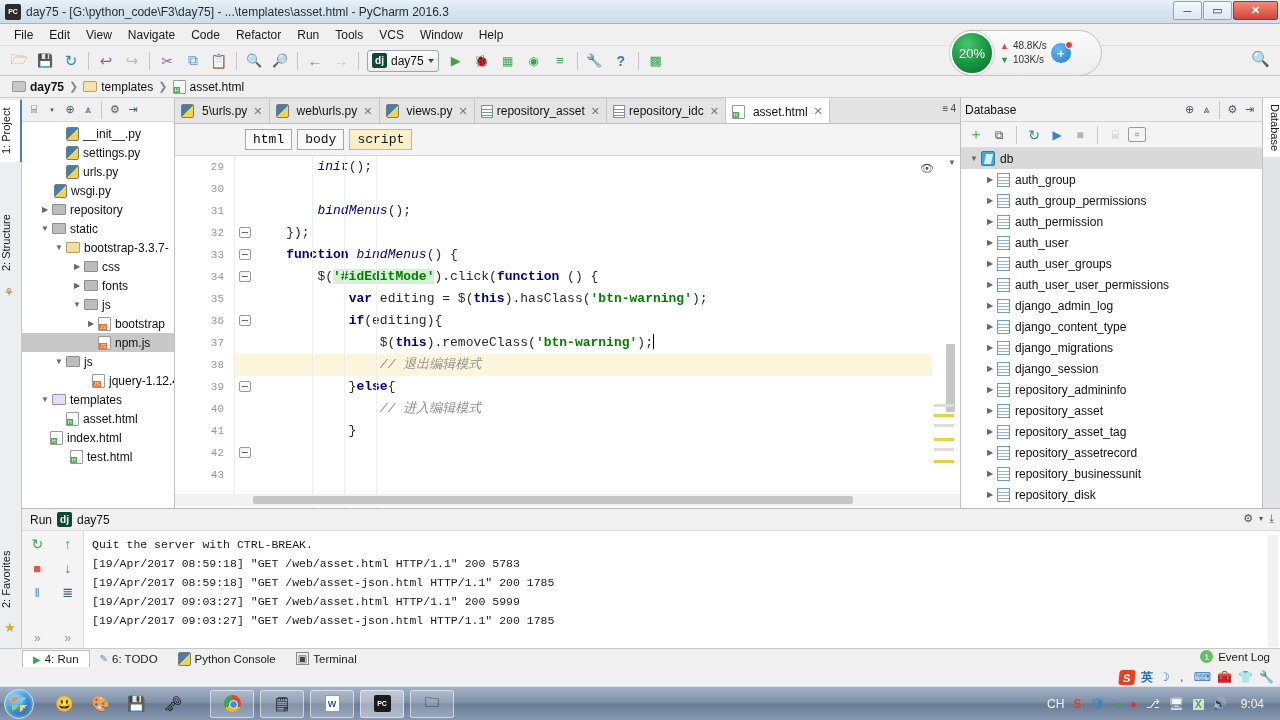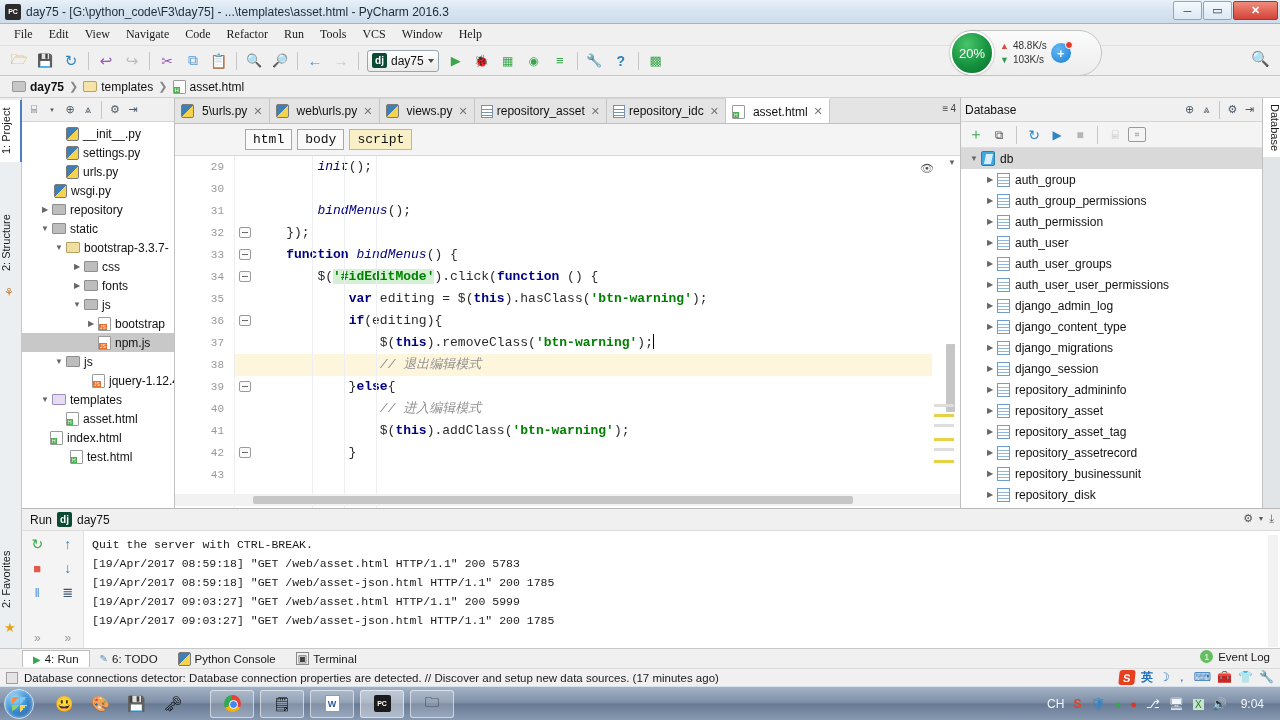--- a/index.html
+++ b/index.html
@@ -39,21 +39,21 @@
     border-color: #a8352c; color: #fff; font-weight: bold;
   }
 
   
   .menubar {
     position: absolute; left: 0; top: 24px; width: 1280px; height: 22px;
     background: #f0f0f0; display: flex; align-items: center;
     padding-left: 6px; border-bottom: 1px solid #e0e0e0;
   }
   .menu-item {
-    padding: 2px 8px; font-size: 12px; color: #1a1a1a; cursor: default; font-family: Liberation Serif, serif;
+    padding: 2px 8px; font-size: 12px; color: #1a1a1a; cursor: default;
   }
 
   
   .toolbar {
     position: absolute; left: 0; top: 46px; width: 1280px; height: 30px;
     background: #f0f0f0; display: flex; align-items: center; padding-left: 6px;
     border-bottom: 1px solid #c8c8c8;
   }
   .tb-btn {
     width: 24px; height: 24px; display: flex; align-items: center;
@@ -754,21 +754,20 @@
       <div class="cline"><span class="plain">        </span><span class="fn">bindMenus</span><span class="plain">();</span></div>
       <div class="cline"><span class="plain">    });</span></div>
       <div class="cline"><span class="kw">    function </span><span class="fn">bindMenus</span><span class="plain">() {</span></div>
       <div class="cline"><span class="plain">        $(</span><span class="str sel-str">'#idEditMode'</span><span class="plain">).</span><span class="var">click</span><span class="plain">(</span><span class="kw">function</span><span class="plain"> () {</span></div>
       <div class="cline"><span class="plain">            </span><span class="kw">var</span><span class="var"> editing</span><span class="plain"> = $(</span><span class="kw">this</span><span class="plain">).</span><span class="var">hasClass</span><span class="plain">(</span><span class="str">'btn-warning'</span><span class="plain">);</span></div>
       <div class="cline"><span class="plain">            </span><span class="kw">if</span><span class="plain">(</span><span class="var">editing</span><span class="plain">){</span></div>
       <div class="cline"><span class="plain">                $(</span><span class="kw">this</span><span class="plain">).</span><span class="var">removeClass</span><span class="plain">(</span><span class="str">'btn-warning'</span><span class="plain">);</span><span class="caret"></span></div>
       <div class="cline"><span class="plain">                </span><span class="cmt">// 退出编辑模式</span></div>
       <div class="cline"><span class="plain">            }</span><span class="kw">else</span><span class="plain">{</span></div>
       <div class="cline"><span class="plain">                </span><span class="cmt">// 进入编辑模式</span></div>
-      <div class="cline"><span class="plain">                $(</span><span class="kw">this</span><span class="plain">).</span><span class="var">addClass</span><span class="plain">(</span><span class="str">'btn-warning'</span><span class="plain">);</span></div>
       <div class="cline"><span class="plain">            }</span></div>
       <div class="cline"></div>
     </div>
 
     <div class="eye">👁</div>
     <div style="position:absolute;right:4px;top:2px;font-size:8px;color:#666;">▼</div>
     <div class="vscroll-thumb" style="top:188px;height:68px;"></div>
     <div class="mini-mark" style="top:248px;background:#ddd;"></div>
     <div class="mini-mark" style="top:258px;background:#e8d14a;"></div>
     <div class="mini-mark" style="top:268px;background:#ddd;"></div>
@@ -945,24 +944,20 @@
     <div class="bottom-tab">
       <span style="color:#444;font-size:10px;border:1px solid #888;padding:0 1px;">▣</span>
       <span>Terminal</span>
     </div>
   </div>
   <div class="event-log">
     <span class="evt-badge">1</span>
     <span>Event Log</span>
   </div>
 
-  <div class="statusbar">
-    <span class="status-ico"></span>
-    <span class="status-text">Database connections detector: Database connection properties are detected. // Discover and setup new data sources. (17 minutes ago)</span>
-  </div>
   <div class="tray-icons">
     <span class="tray-sogou">S</span>
     <span class="tray-ic" style="font-weight:bold;">英</span>
     <span class="tray-ic">☽</span>
     <span class="tray-ic">，</span>
     <span class="tray-ic">⌨</span>
     <span class="tray-ic">🧰</span>
     <span class="tray-ic">👕</span>
     <span class="tray-ic">🔧</span>
   </div>

